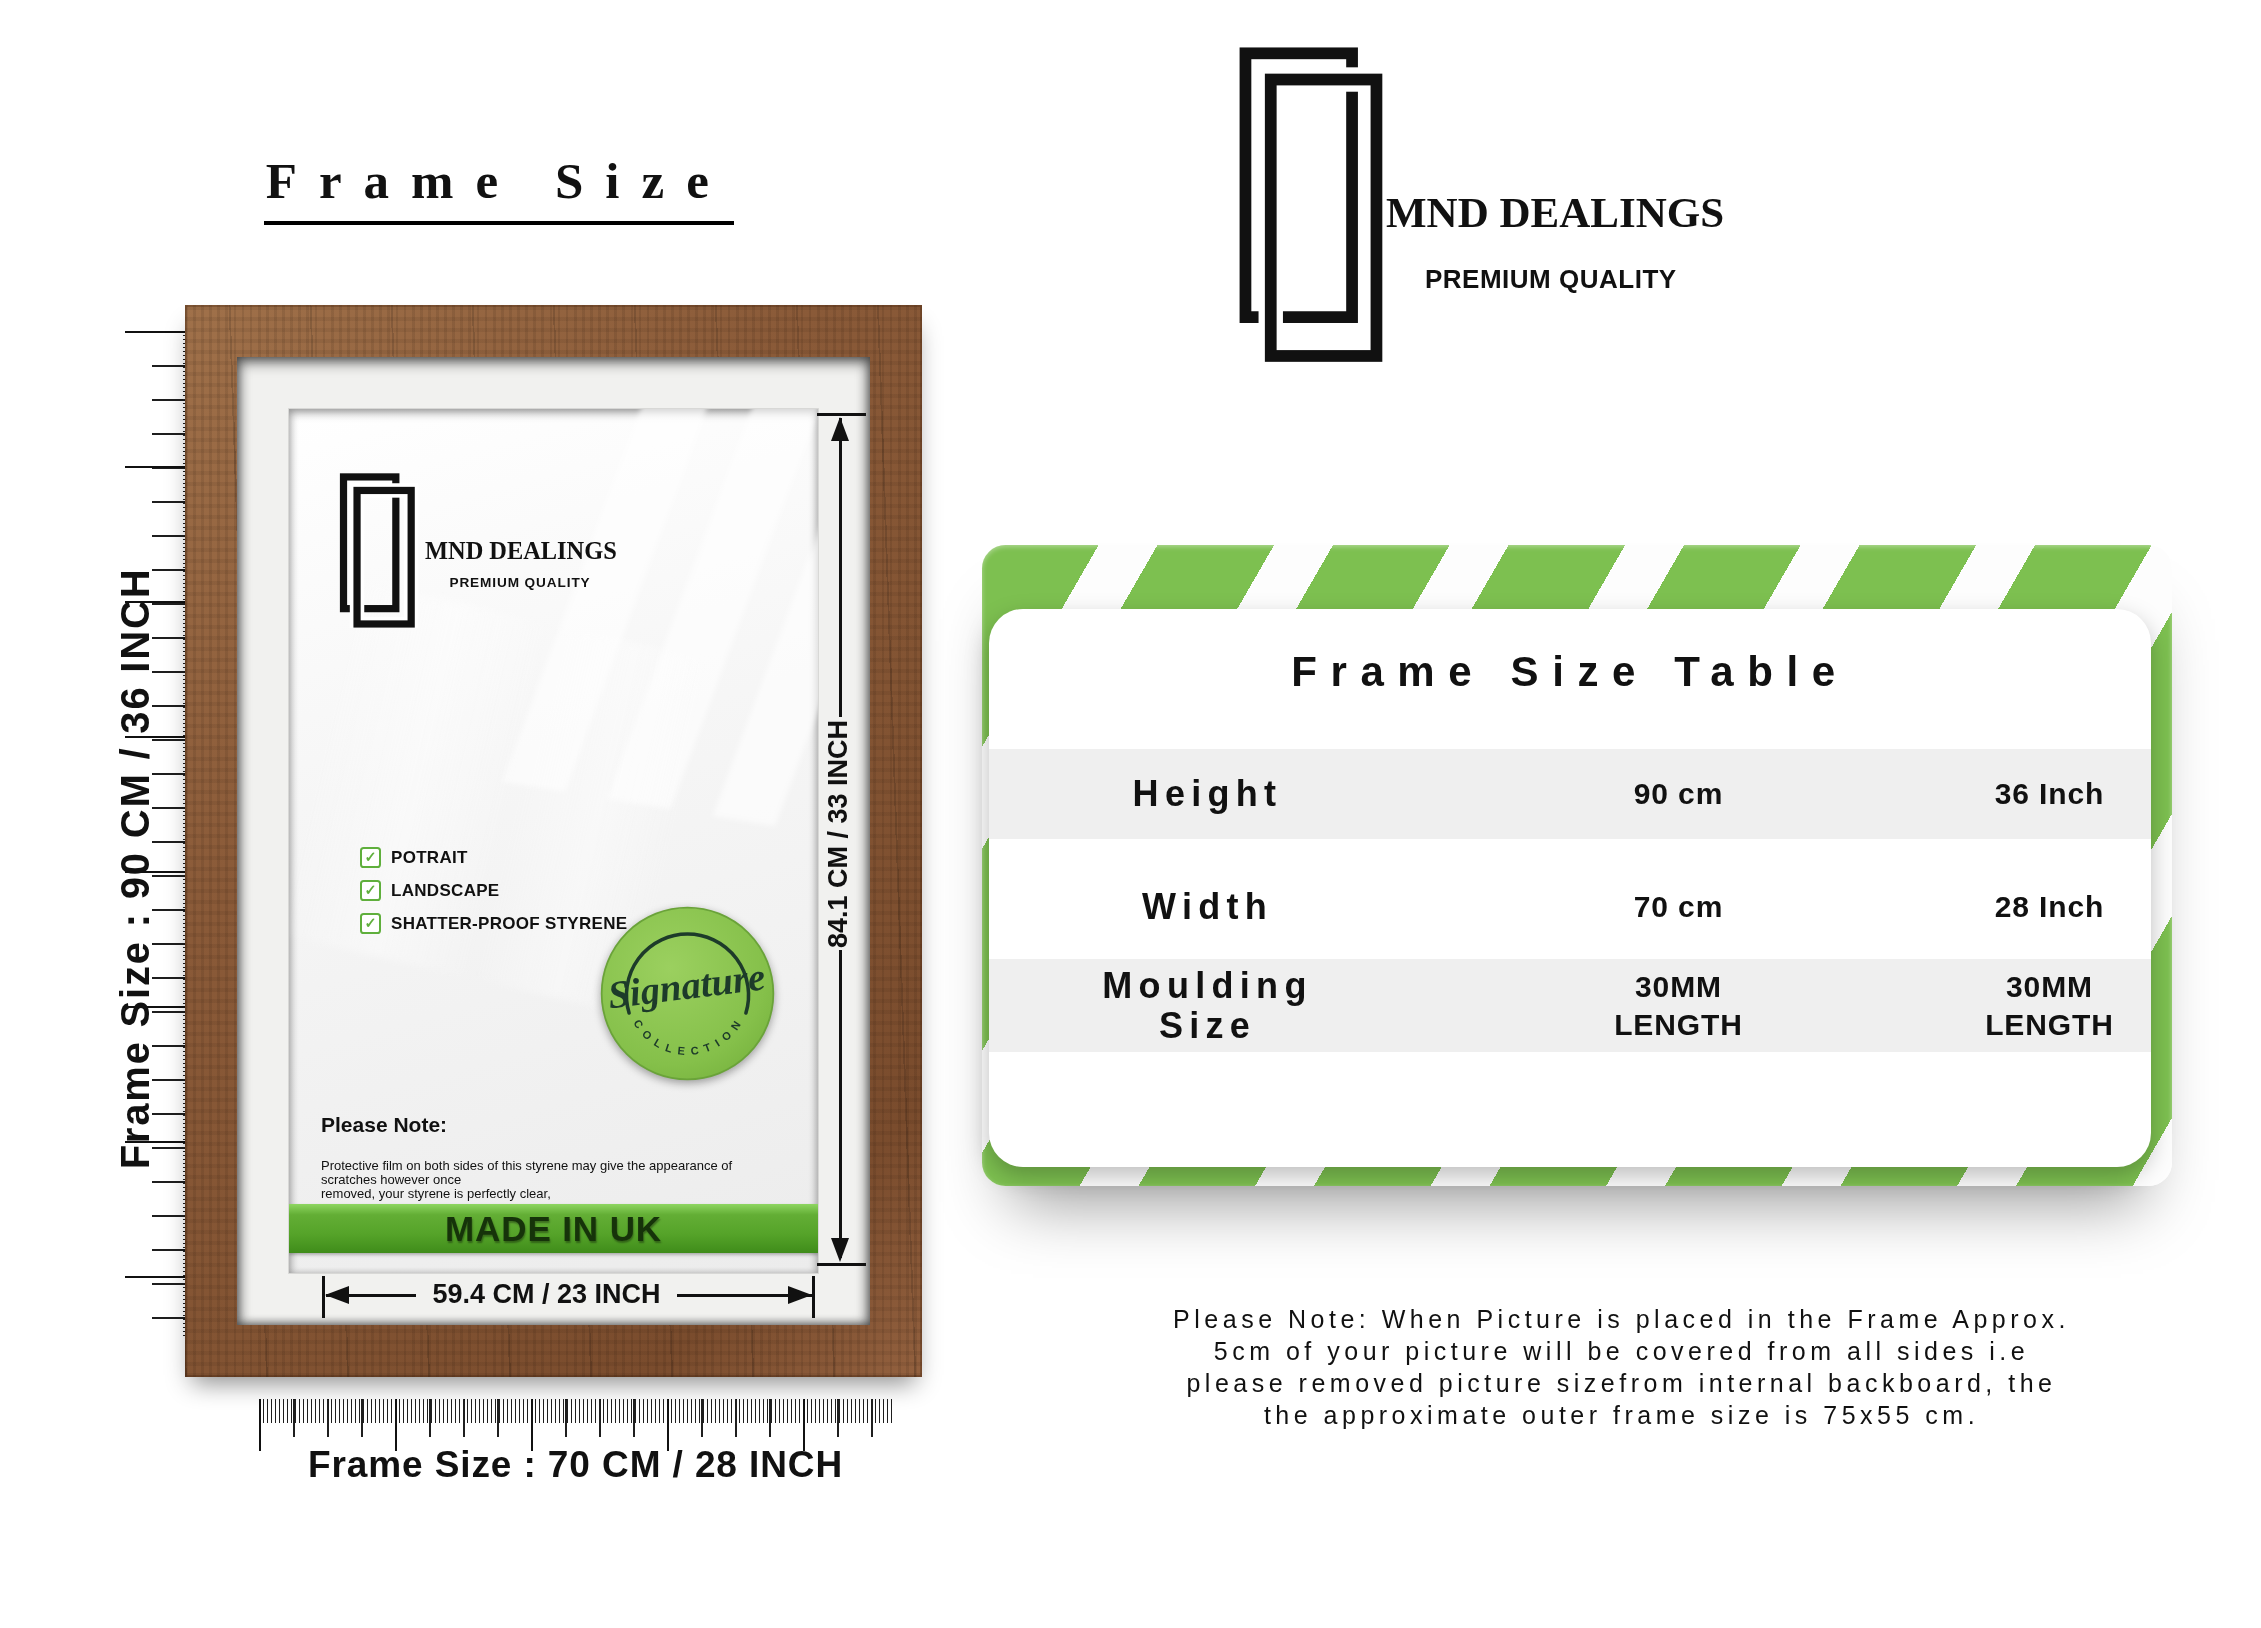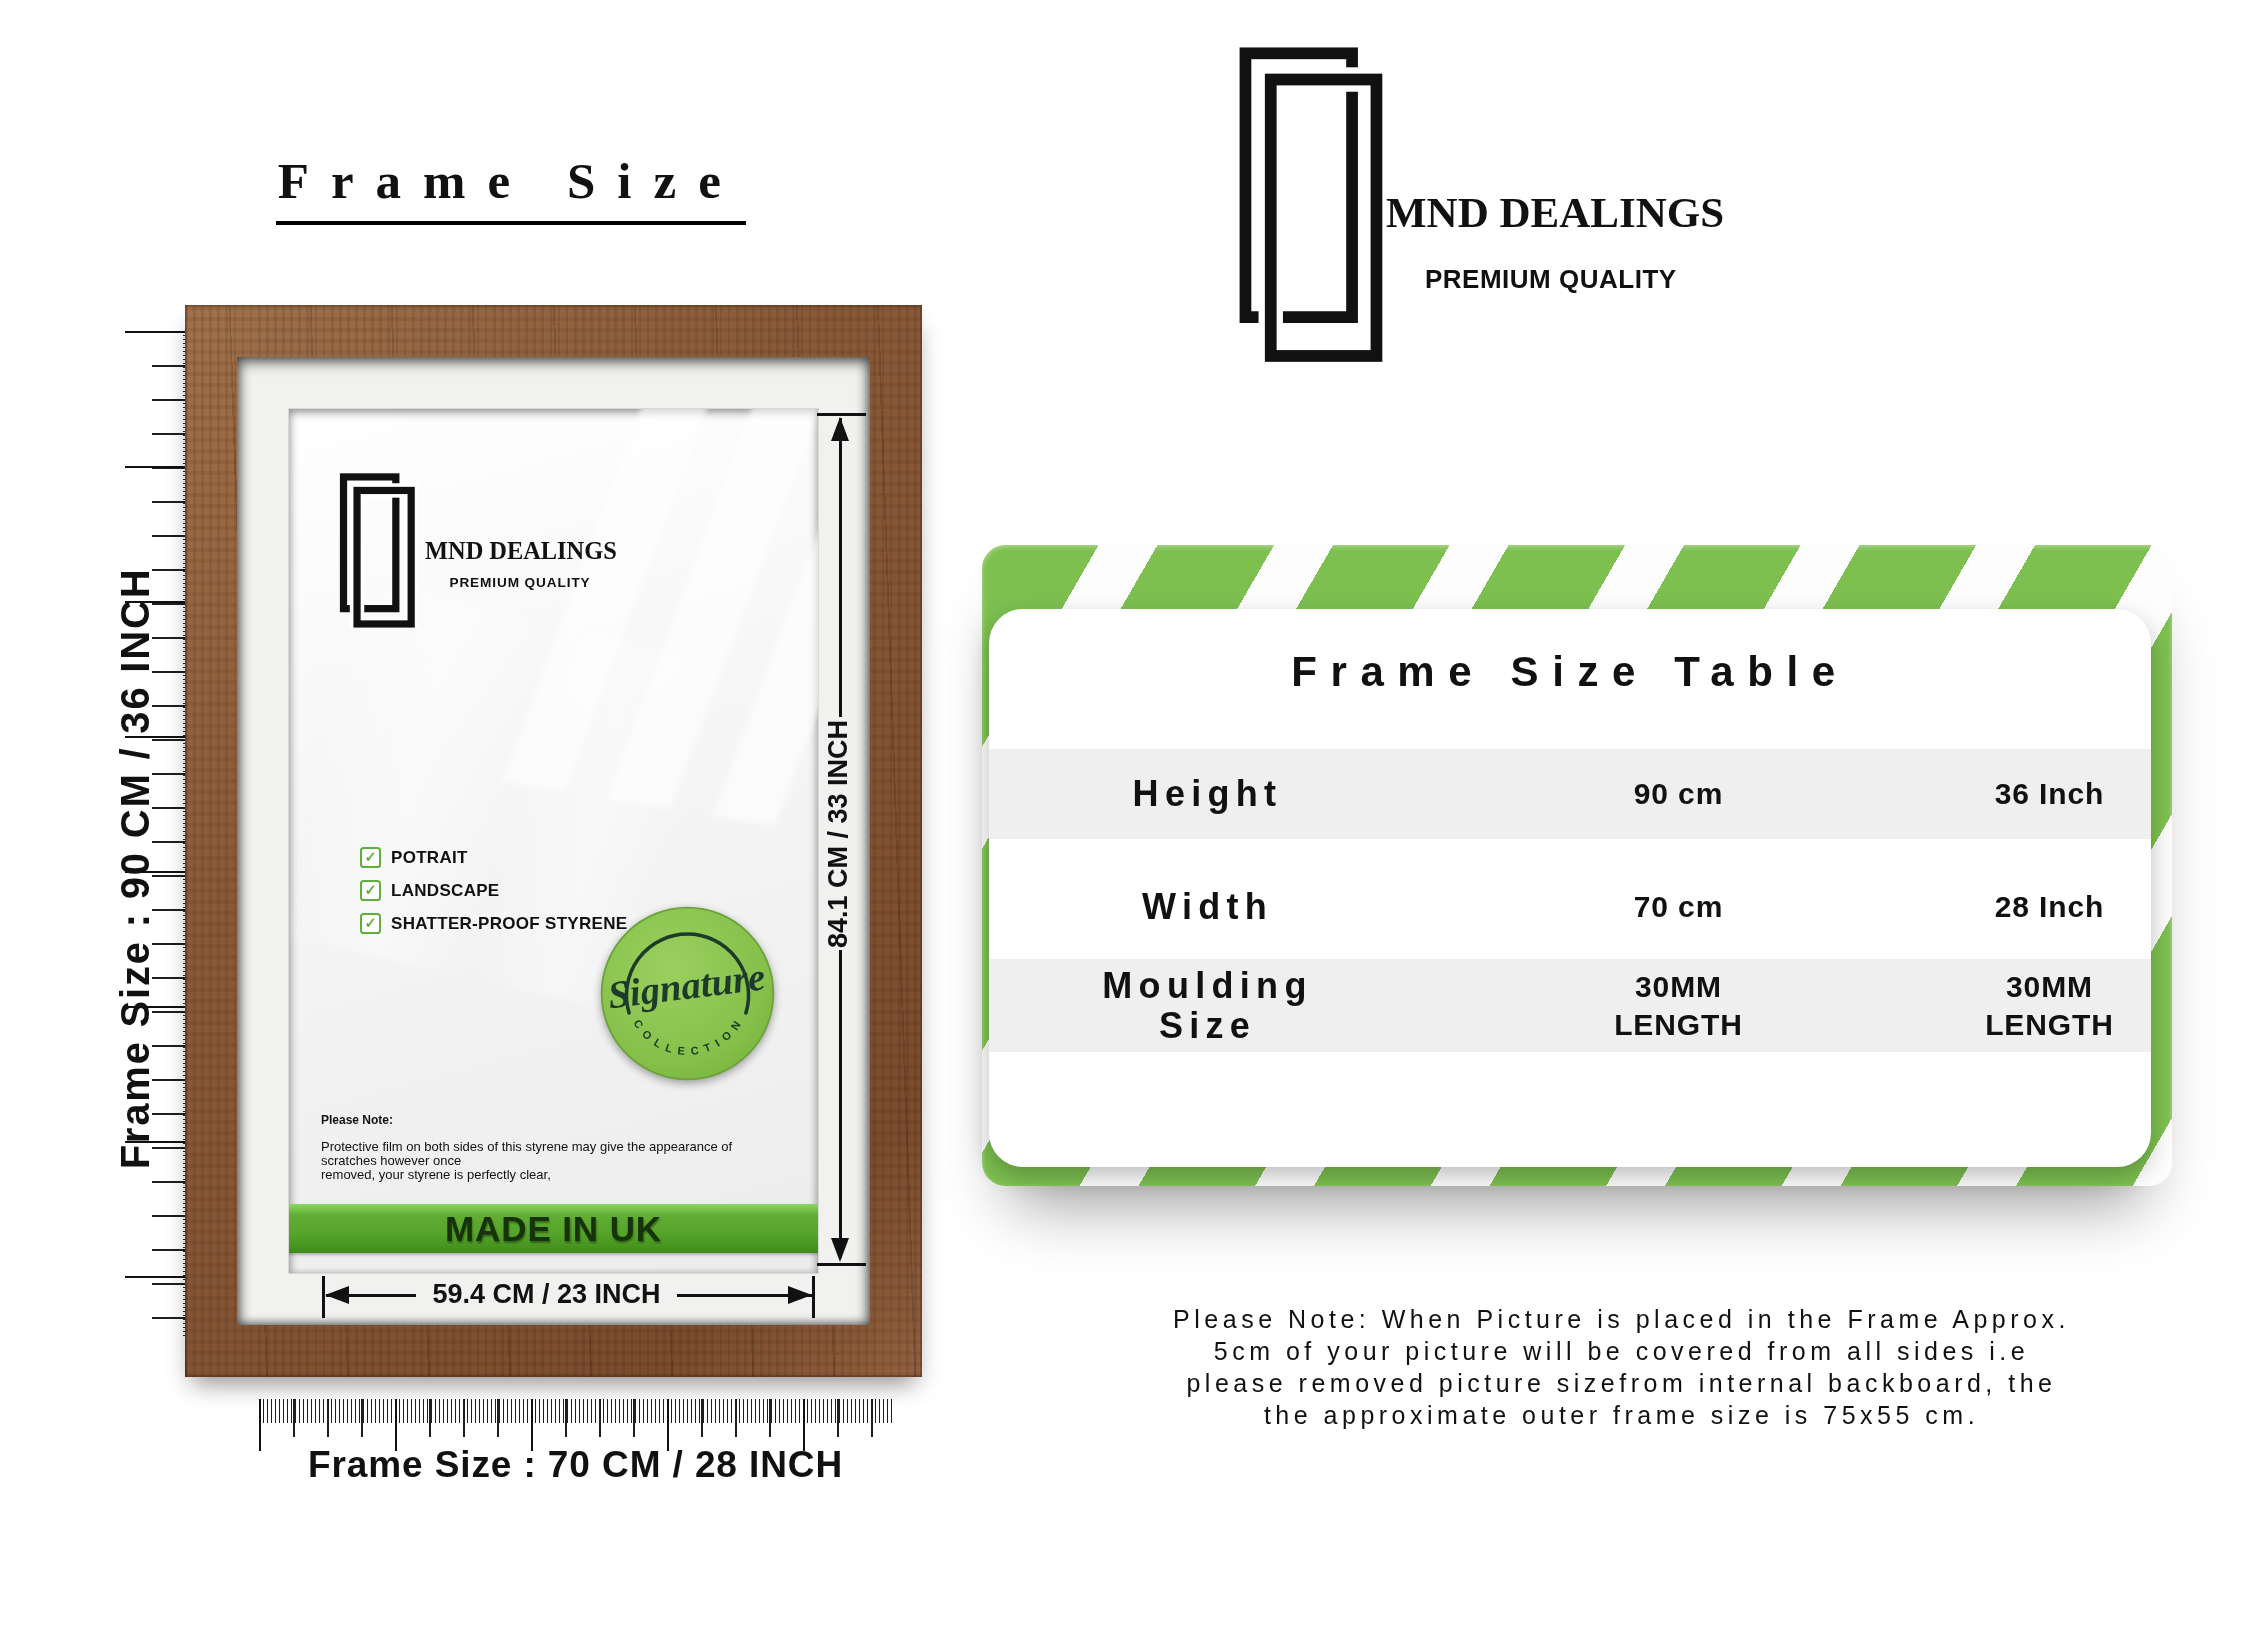--- a/index.html
+++ b/index.html
@@ -3,21 +3,21 @@
 <meta charset="utf-8">
 <style>
   html,body{margin:0;padding:0;background:#fff;}
   #stage{position:relative;width:2262px;height:1628px;background:#fff;overflow:hidden;
          font-family:"Liberation Sans",sans-serif;color:#111;}
   .abs{position:absolute;}
 
   
   .page-title{left:264px;top:152px;font-family:"Liberation Serif",serif;font-weight:bold;
               font-size:51px;letter-spacing:22px;border-bottom:4.5px solid #000;
-              padding:0 3.6px 11px 1.8px;white-space:nowrap;margin-left:12px;}
+              padding:0 3.6px 11px 1.8px;white-space:nowrap;}
 
   
   .frame-wood{left:185px;top:305px;width:737px;height:1072px;
     background:
       repeating-linear-gradient(90deg, rgba(30,15,5,.10) 0 2.7px, rgba(255,255,255,0) 2.7px 8.1px),
       repeating-linear-gradient(0deg, rgba(30,15,5,.08) 0 3.6px, rgba(255,255,255,0) 3.6px 11px),
       repeating-linear-gradient(88deg, rgba(0,0,0,.14) 0 1.8px, rgba(0,0,0,0) 1.8px 81px),
       linear-gradient(135deg,#a0714a 0%,#8a5a38 35%,#835433 60%,#7a4c2d 85%,#93613f 100%);
     box-shadow:0 14.5px 23.5px -7.2px rgba(0,0,0,.45), inset 0 0 0 1.8px rgba(60,30,10,.35);}
   .frame-mat{position:absolute;inset:52px;background:#f1f1ef;
@@ -42,21 +42,21 @@
   .feature-item{display:flex;align-items:center;gap:10px;height:33px;}
   .cbx{width:17px;height:17px;border:2.3px solid #5faf3c;border-radius:3.6px;background:#fff;
        display:flex;align-items:center;justify-content:center;font-size:14.5px;font-weight:bold;color:#5faf3c;line-height:1;}
   .feature-label{font-weight:bold;font-size:17px;letter-spacing:0.3px;}
 
   
   .badge{left:310px;top:496px;width:177px;height:177px;filter:drop-shadow(0 3.6px 4.5px rgba(0,0,0,.35));}
 
   
   .gnote{left:32px;top:704px;width:457px;}
-  .gnote-h{font-weight:bold;font-size:12px;margin-bottom:13px;}
+  .gnote-h{font-weight:bold;font-size:21px;margin-bottom:22px;}
   .gnote-b{font-weight:normal;font-size:13px;line-height:14px;}
 
   
   .banner{left:0;right:0;bottom:20px;height:49px;display:flex;align-items:center;justify-content:center;
     background:linear-gradient(180deg,#8ed661 0%,#63ae35 22%,#55a329 62%,#3f8c1a 100%);
     box-shadow:0 1.8px 3.6px rgba(0,0,0,.35);}
   .banner-text{font-weight:bold;font-size:35px;letter-spacing:0.9px;color:#16330a;text-shadow:0.9px 1.8px 1.8px rgba(0,0,0,.35);}
 
   
   .dim-line{background:#111;}

